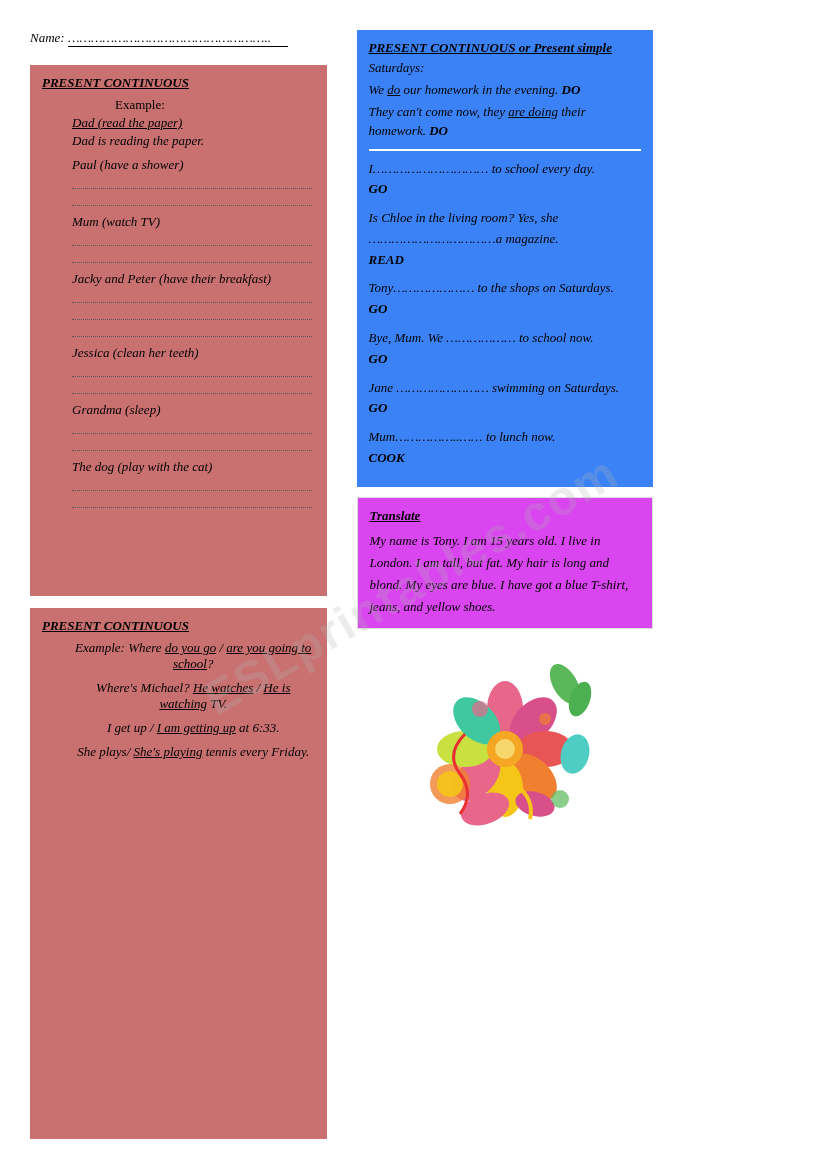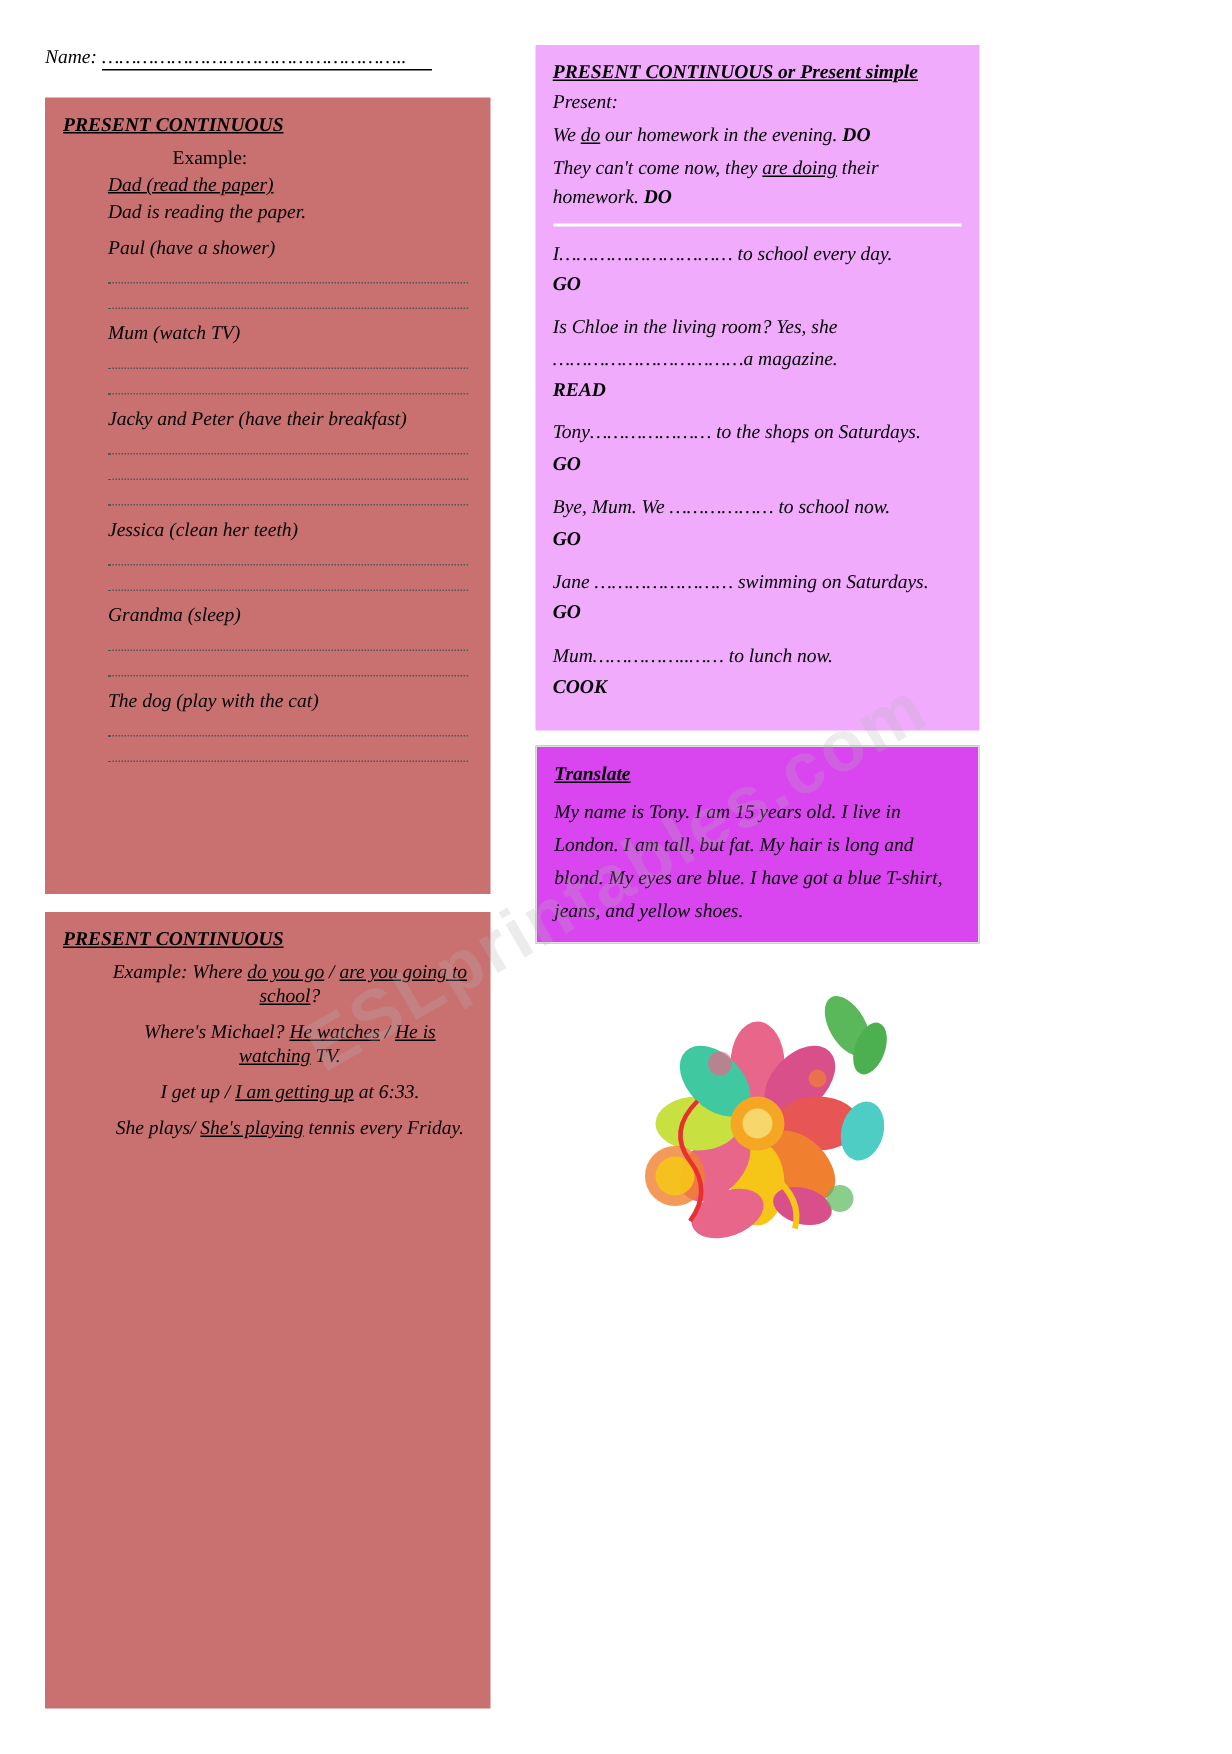--- a/index.html
+++ b/index.html
@@ -99,21 +99,21 @@
 
     
     .right-col {
       padding: 10px 10px 10px 15px;
       display: flex;
       flex-direction: column;
       gap: 10px;
     }
 
     .pink-block-right {
-      background: #f0abfc;
+      background: #3b82f6;
       padding: 10px 12px;
     }
 
     .right-title {
       font-style: italic;
       font-weight: bold;
       text-decoration: underline;
       font-size: 13px;
       margin-bottom: 4px;
     }
@@ -287,21 +287,21 @@
       </div>
 
     </div>
 
     <div class="right-col">
 
       <div class="pink-block-right">
         <div class="right-title">
           <span>PRESENT CONTINUOUS  or Present simple</span>
         </div>
-        <div class="right-examples-label">Present:</div>
+        <div class="right-examples-label">Saturdays:</div>
         <div class="right-example-line">
           <span>We </span><span class="underline-text">do</span><span> our homework in the evening.   </span><span style="font-weight:bold;">DO</span>
         </div>
         <div class="right-example-line">
           <span>They can't come now, they </span><span class="underline-text">are doing</span><span> their homework.  </span><span style="font-weight:bold;">DO</span>
         </div>
 
         <hr class="divider">
 
         <div class="fill-item">

